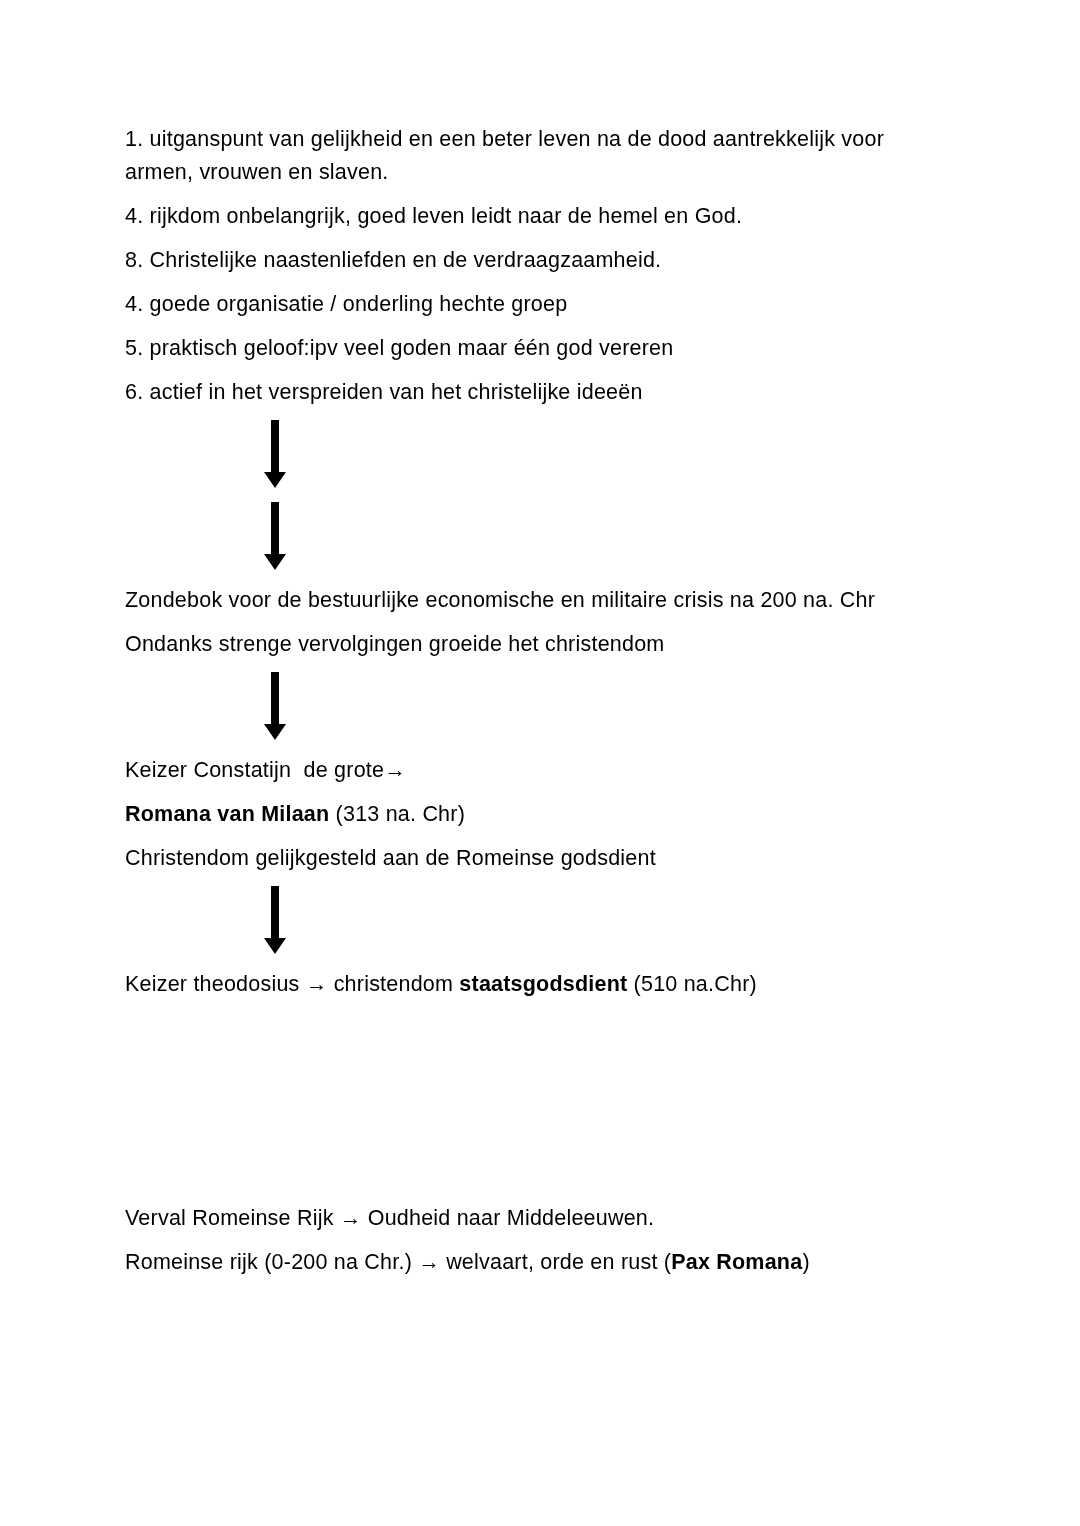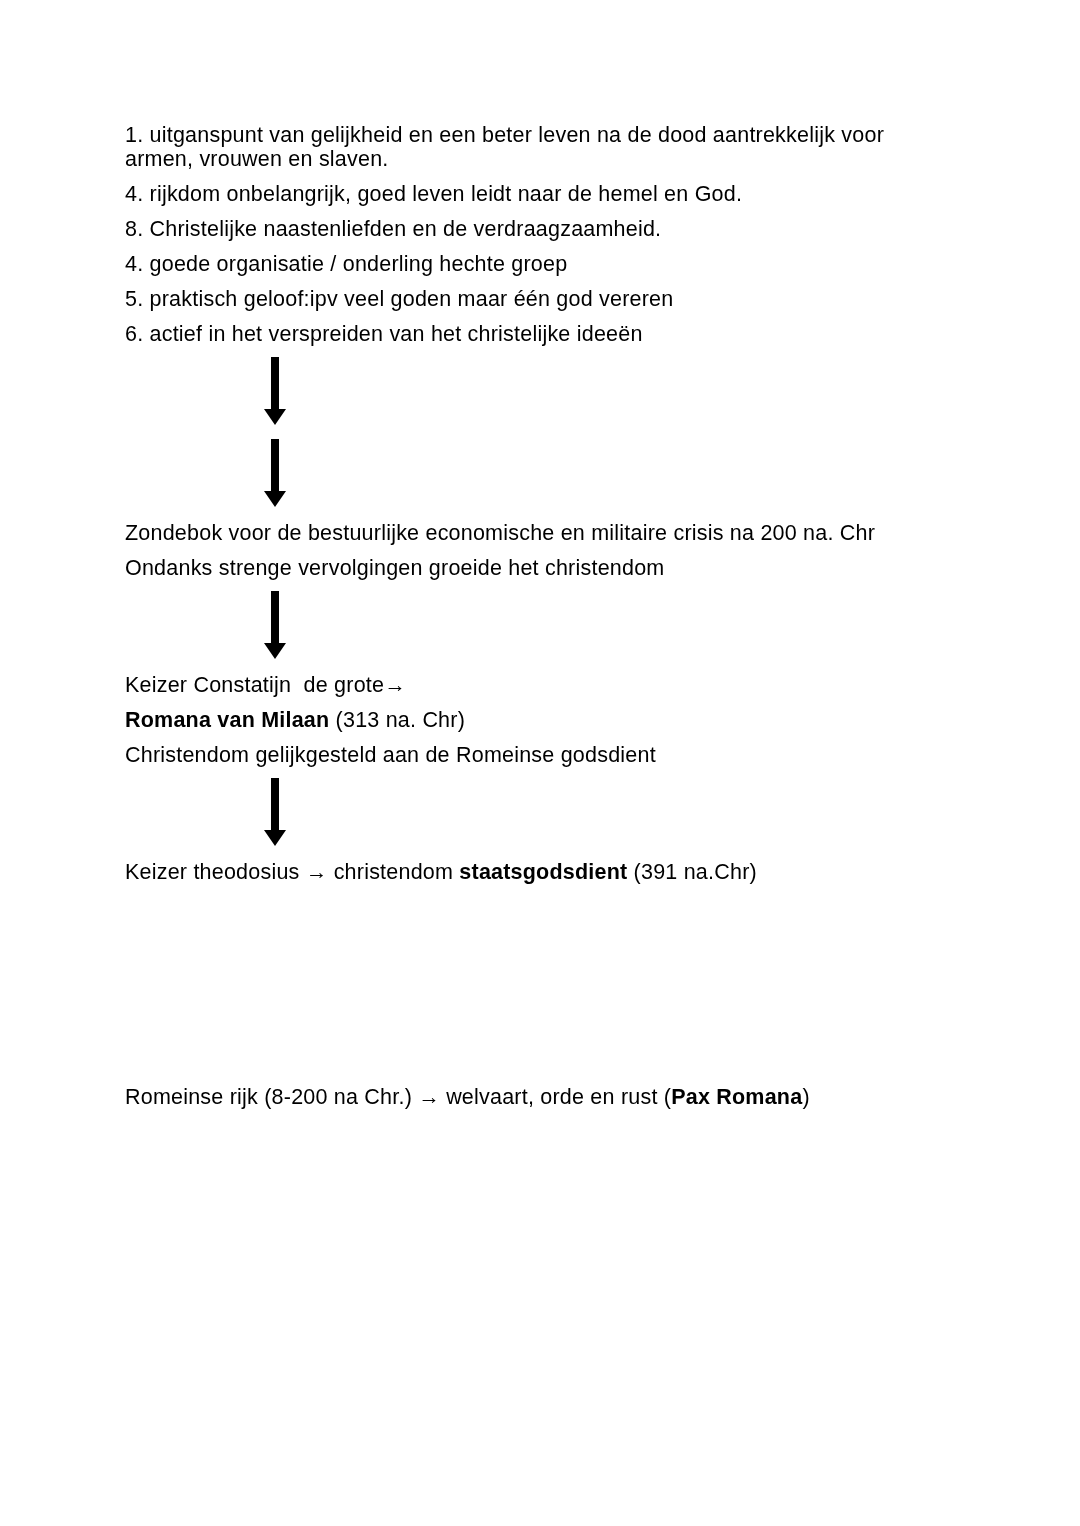--- a/index.html
+++ b/index.html
@@ -28,21 +28,21 @@
 
   .doc-body {
     position: absolute;
     left: 125px;
     top: 123px;
     width: 806px;
   }
 
   .para {
     font-size: 21.5px;
-    line-height: 24px;
+    line-height: 33px;
     margin: 0 0 11px 0;
     white-space: pre-wrap;
     letter-spacing: 0.01em;
   }
 
   .para.bold {
     font-weight: bold;
   }
 
   .para b {
@@ -129,21 +129,22 @@
     <p class="para">Christendom gelijkgesteld aan de Romeinse godsdient</p>
 
     <div class="arrow-block">
       <span class="arrow-down">
         <svg viewBox="0 0 34 68" xmlns="http://www.w3.org/2000/svg">
           <polygon points="13,0 21,0 21,52 28,52 17,68 6,52 13,52" fill="#000000"></polygon>
         </svg>
       </span>
     </div>
 
-    <p class="para"><span>Keizer theodosius → christendom </span><b>staatsgodsdient</b><span> (391 na.Chr)</span></p>
+    <p class="para"><span>Keizer theodosius → christendom </span><b>staatsgodsdient</b><span> (510 na.Chr)</span></p>
 
     <div class="spacer-lg"></div>
 
+    <p class="para">Verval Romeinse Rijk → Oudheid naar Middeleeuwen.</p>
 
-    <p class="para"><span>Romeinse rijk (8-200 na Chr.) → welvaart, orde en rust (</span><b>Pax Romana</b><span>)</span></p>
+    <p class="para"><span>Romeinse rijk (0-200 na Chr.) → welvaart, orde en rust (</span><b>Pax Romana</b><span>)</span></p>
 
   </div>
 </div>
 
 </body></html>

